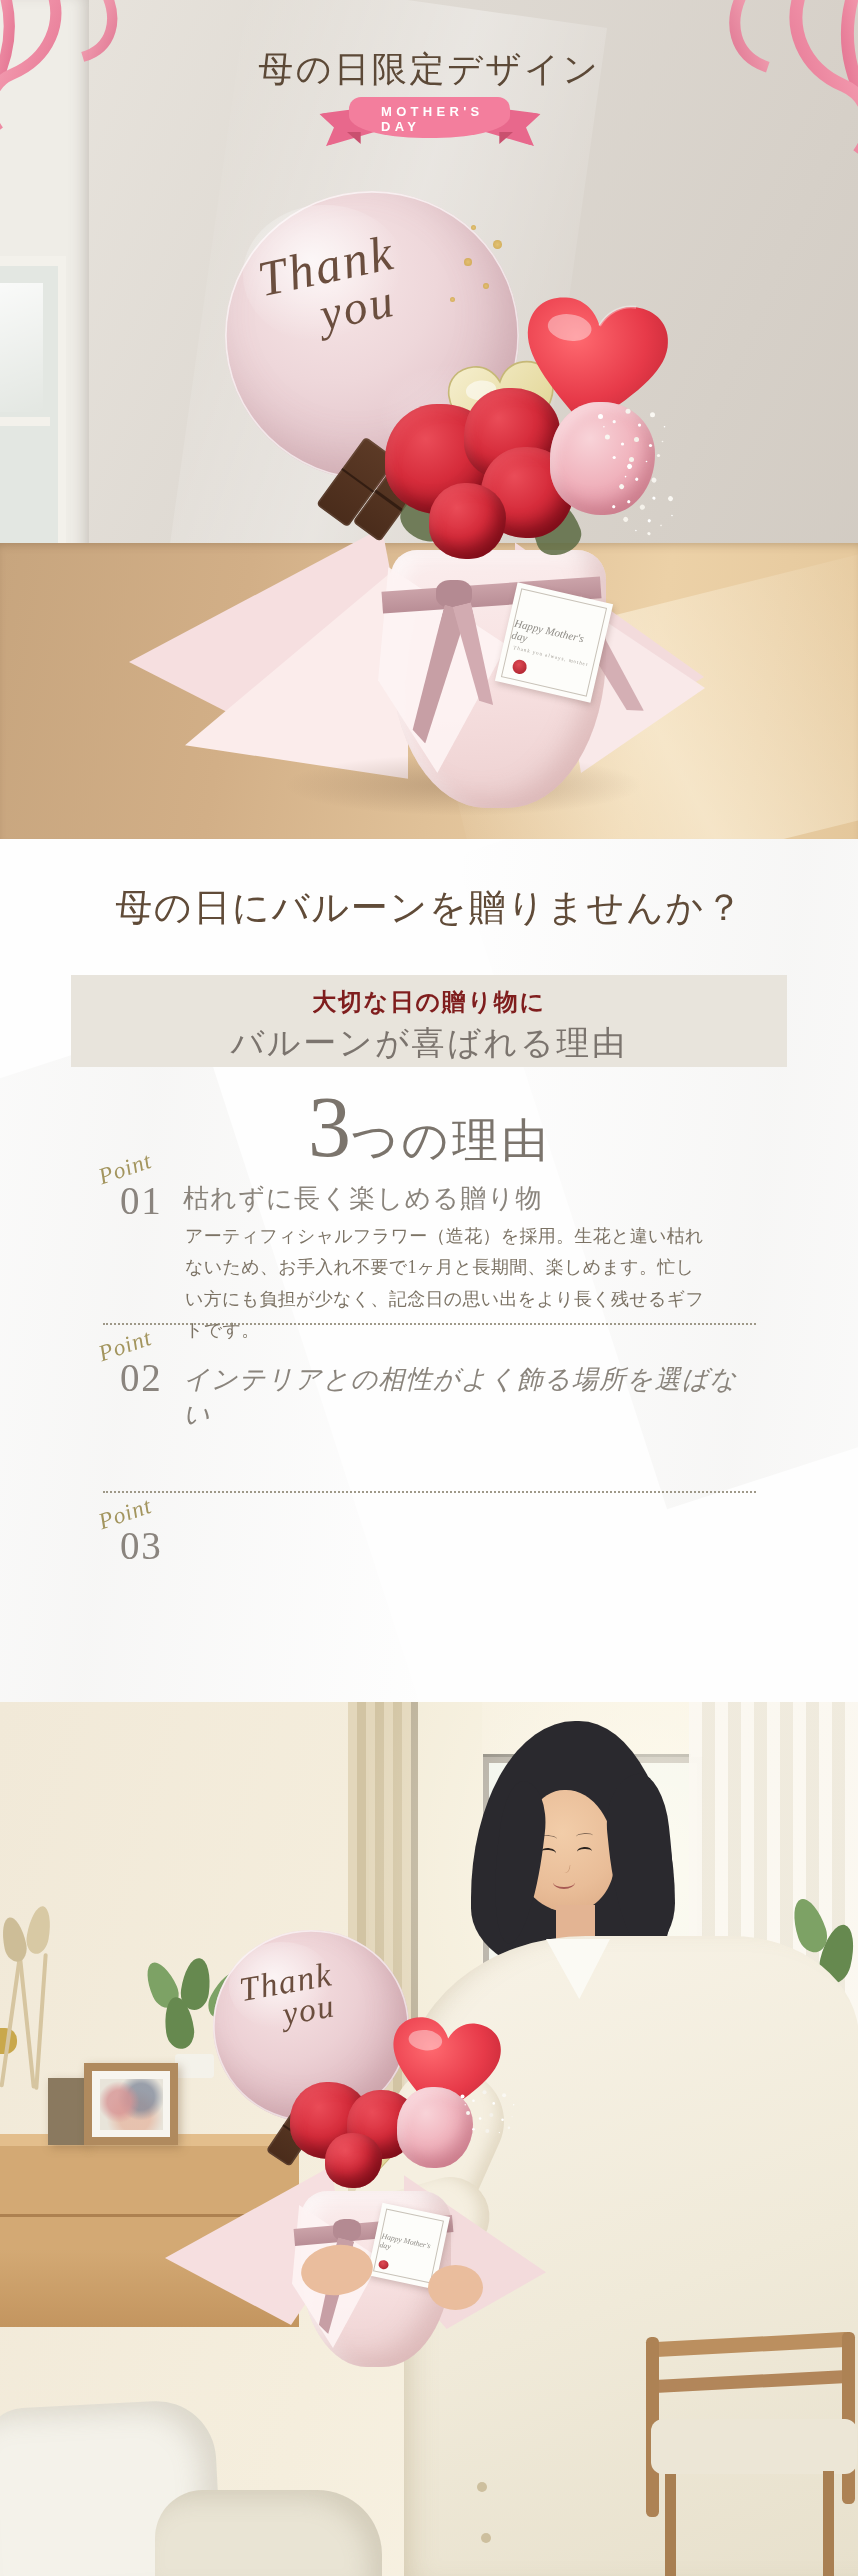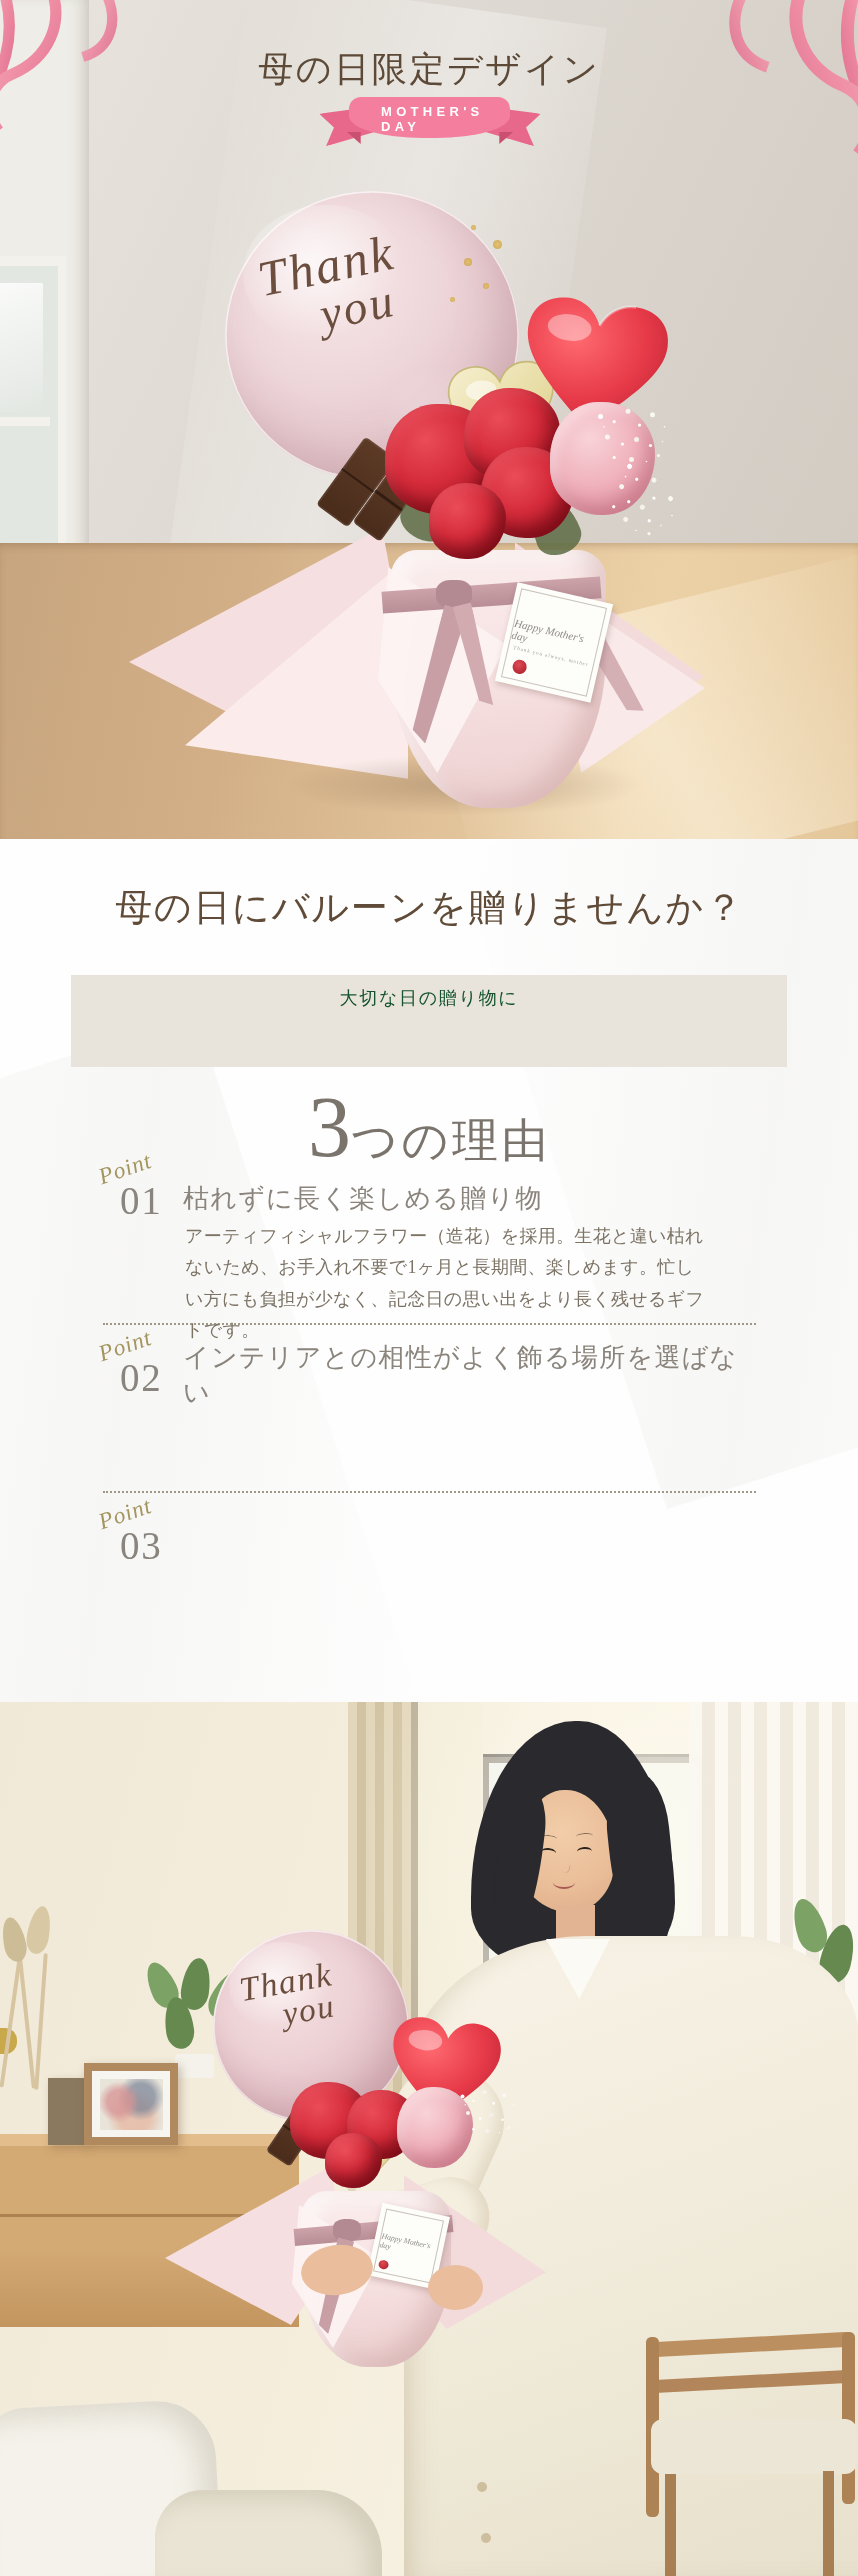--- a/index.html
+++ b/index.html
@@ -81,21 +81,21 @@
   .tag-script{font-style:italic;color:#8f8c86;}
   .tag-sub{color:#a5a19a;letter-spacing:0.9px;}
   .tag-flower{position:absolute;border-radius:50%;background:radial-gradient(circle at 40% 35%,#e04b55,#a51c28);}
   .heartwrap{position:absolute;}
   
   .reasons{position:absolute;left:0;top:839px;width:858px;height:863px;background:#fefefe;overflow:hidden;}
   .sheen{position:absolute;background:linear-gradient(115deg,rgba(150,145,132,0) 0%,rgba(150,145,132,.07) 50%,rgba(150,145,132,0) 100%);transform:rotate(-18deg);}
   .intro-heading{position:absolute;left:0;top:44px;width:859px;text-align:center;margin:0;
         font-size:37px;font-weight:400;letter-spacing:1.7px;color:#604b38;}
   .lead-box{position:absolute;left:71px;top:136px;width:716px;height:92px;background:#e8e4dc;text-align:center;}
-  .lead-small{margin:11px 0 0 0;font-size:18px;letter-spacing:1.7px;color:#14532d;}
+  .lead-small{margin:11px 0 0 0;font-size:24px;letter-spacing:1.7px;color:#7f1d1d;font-weight:bold;}
   .lead-title{margin:3.4px 0 0 0;font-size:33px;font-weight:400;letter-spacing:2.6px;color:#7b746e;}
   .count-line{position:absolute;left:0;top:245px;width:859px;display:flex;align-items:baseline;
         justify-content:center;color:#7b746c;}
   .count-num{font-size:86px;line-height:1;}
   .count-suffix{font-size:46px;letter-spacing:3.4px;}
   .point-block{position:absolute;left:101px;width:656px;}
   .point-badge{position:absolute;left:0;top:0;width:79px;height:74px;}
   .point-script{position:absolute;left:-3.4px;top:-3.4px;font-style:italic;font-size:23px;color:#a3955e;
         transform:rotate(-19deg);letter-spacing:0.9px;}
   .point-num{position:absolute;left:19px;top:19px;font-size:39px;color:#8a847e;letter-spacing:1.7px;}
@@ -300,20 +300,21 @@
   </section>
 
   <section class="reasons">
     <div class="sheen" style="left:-103px;top:223px;width:429px;height:773px;"></div>
     <div class="sheen" style="left:550px;top:-69px;width:447px;height:687px;"></div>
 
     <h2 class="intro-heading">母の日にバルーンを贈りませんか？</h2>
 
     <div class="lead-box">
       <p class="lead-small">大切な日の贈り物に</p>
+      <p class="lead-title">バルーンが喜ばれる理由</p>
     </div>
 
     <div class="count-line">
       <span class="count-num">3</span>
       <span class="count-suffix">つの理由</span>
     </div>
 
     <div class="point-block" style="top:320px;height:163px;">
       <div class="point-badge">
         <span class="point-script">Point</span>
@@ -322,21 +323,21 @@
       <h3 class="point-heading" style="top:22px;">枯れずに長く楽しめる贈り物</h3>
       <p class="point-body" style="top:62px;">アーティフィシャルフラワー（造花）を採用。生花と違い枯れないため、お手入れ不要で1ヶ月と長期間、楽しめます。忙しい方にも負担が少なく、記念日の思い出をより長く残せるギフトです。</p>
     </div>
     <div class="dot-divider" style="top:484px;"></div>
 
     <div class="point-block" style="top:497px;height:155px;">
       <div class="point-badge">
         <span class="point-script">Point</span>
         <span class="point-num">02</span>
       </div>
-      <h3 class="point-heading" style="top:4px;">インテリアとの相性がよく飾る場所を選ばない</h3>
+      <h3 class="point-heading" style="top:26px;font-style:italic;">インテリアとの相性がよく飾る場所を選ばない</h3>
     </div>
     <div class="dot-divider" style="top:652px;"></div>
 
     <div class="point-block" style="top:665px;height:146px;">
       <div class="point-badge">
         <span class="point-script">Point</span>
         <span class="point-num">03</span>
       </div>
     </div>
   </section>

